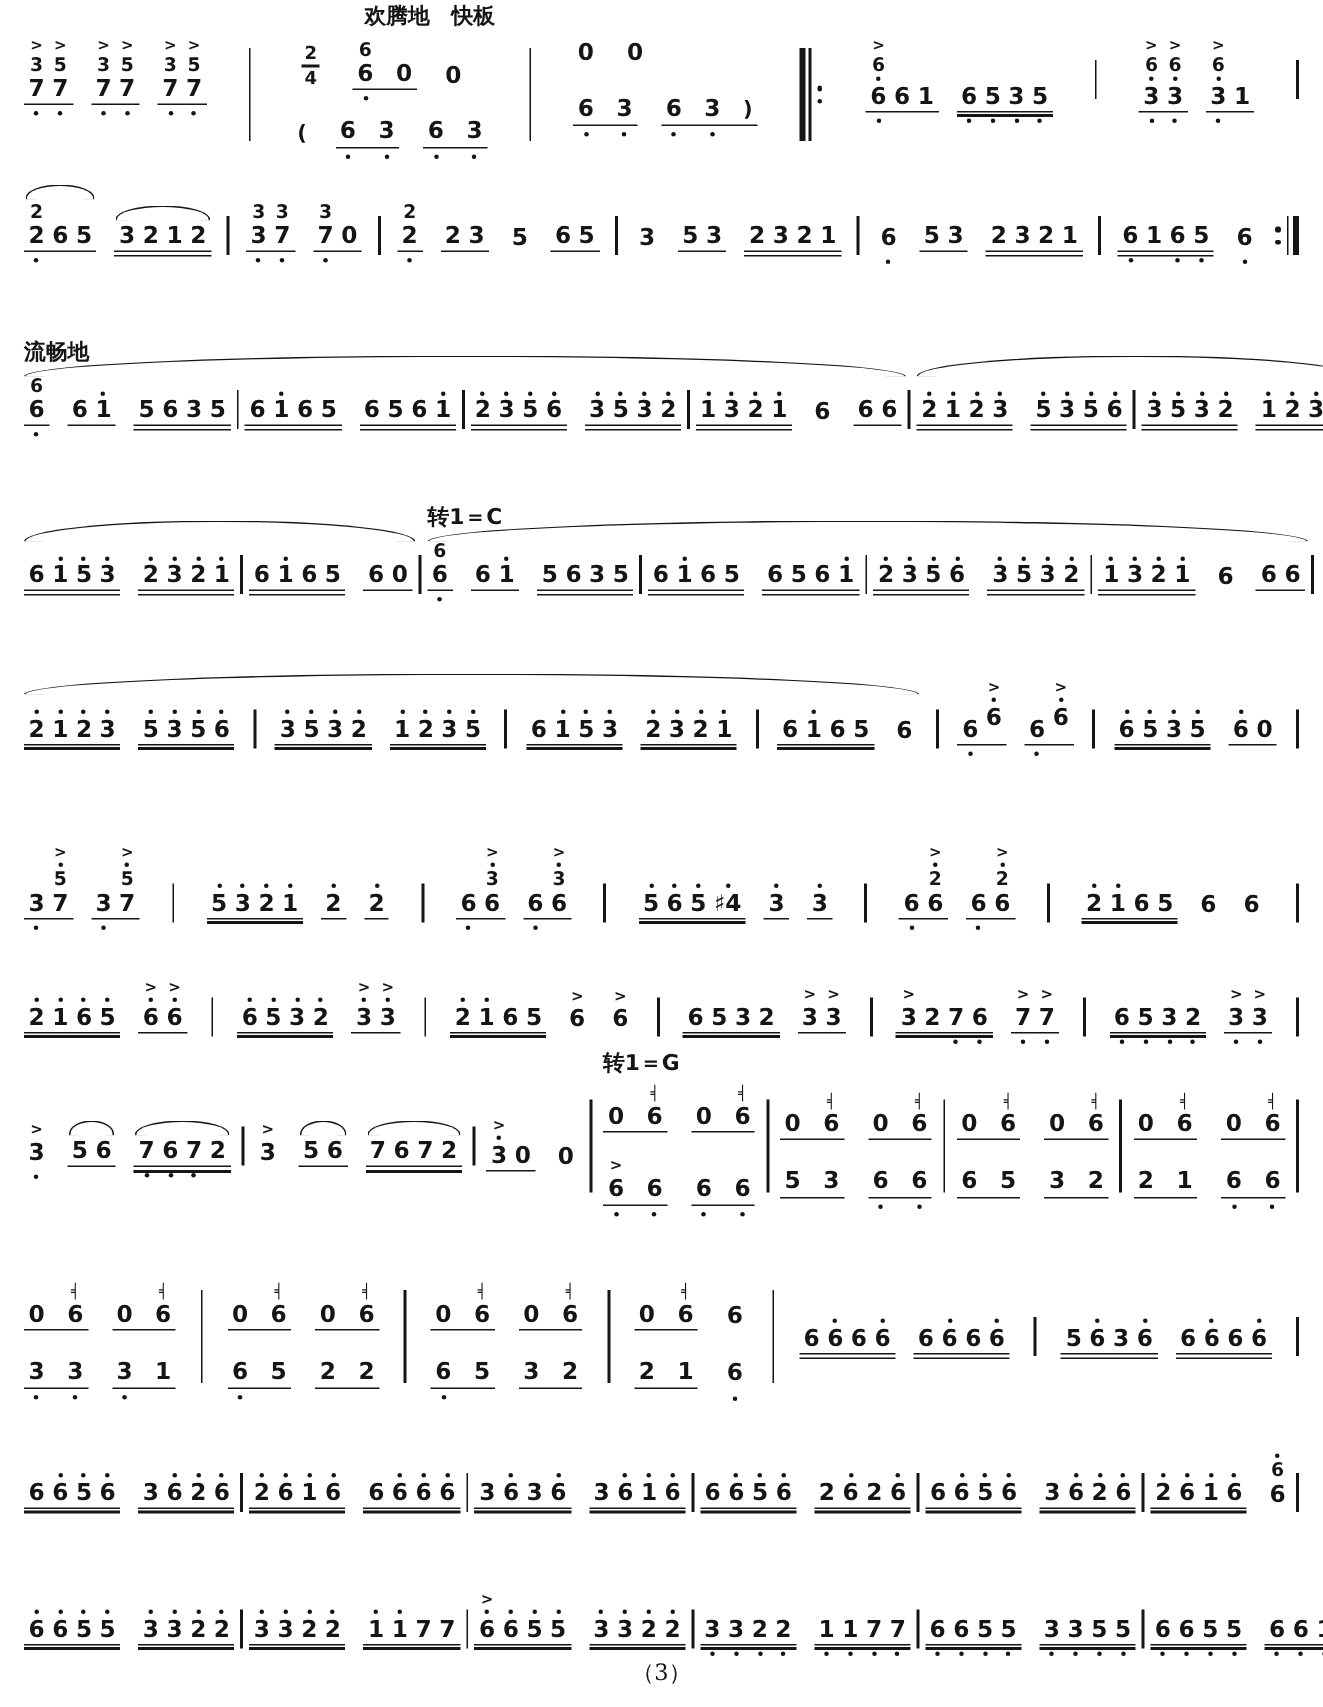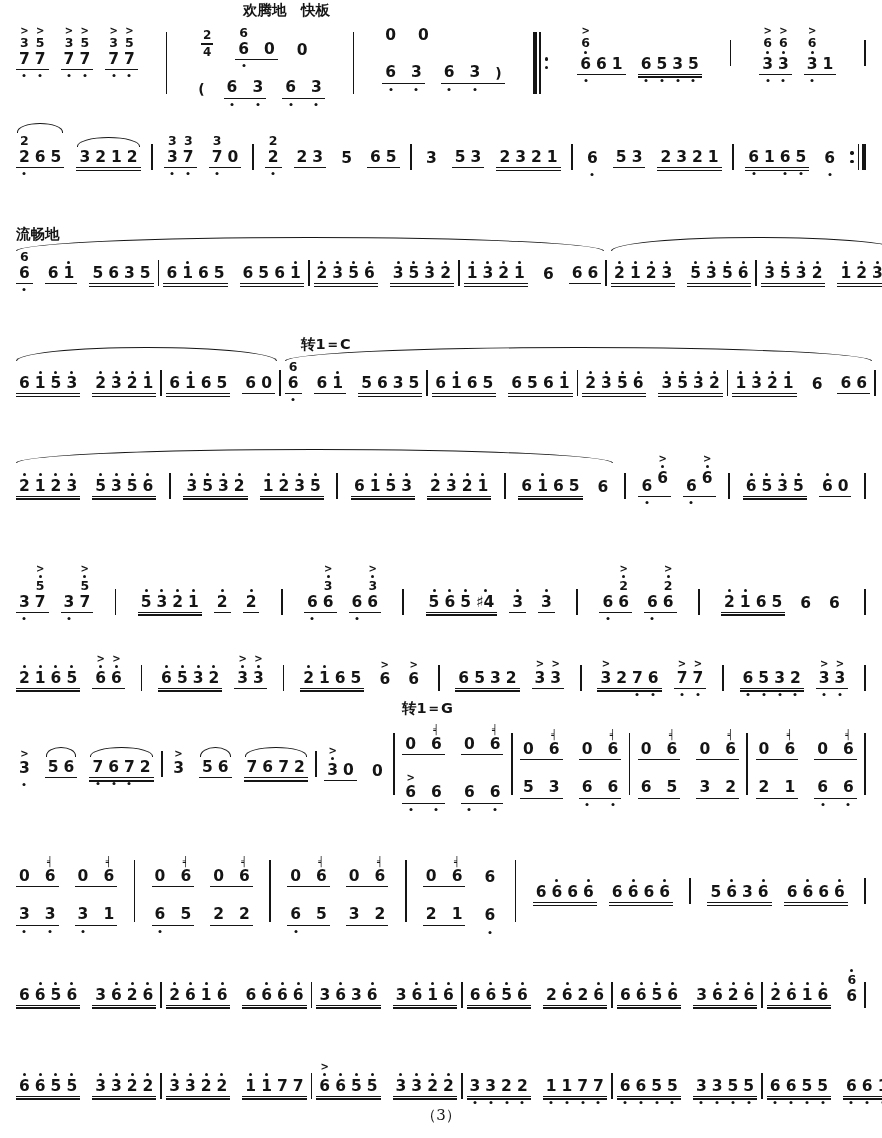--- a/index.html
+++ b/index.html
@@ -1298,21 +1298,21 @@
               <div class="dg">6</div>
             </div>
             <div class="tok">
               <div class="dg">6</div>
             </div>
           </div>
         </div>
         <div class="barwrap">
           <div class="bline" style="width: 1.8px;"></div>
         </div>
-        <div class="mlabel" style="left: 285px;">转1＝C</div>
+        <div class="mlabel" style="left: 269px;">转1＝C</div>
         <div class="phr" style="left: 0px; width: 259px;"></div>
         <div class="phr" style="left: 269px; width: 585px;"></div>
       </div>
       <div class="sys va-end" style="top: 462px;">
         <div class="mrow measure">
           <div class="grp b2">
             <div class="tok">
               <div class="above">
                 <div class="dts">
                   <div class="dt"></div>

